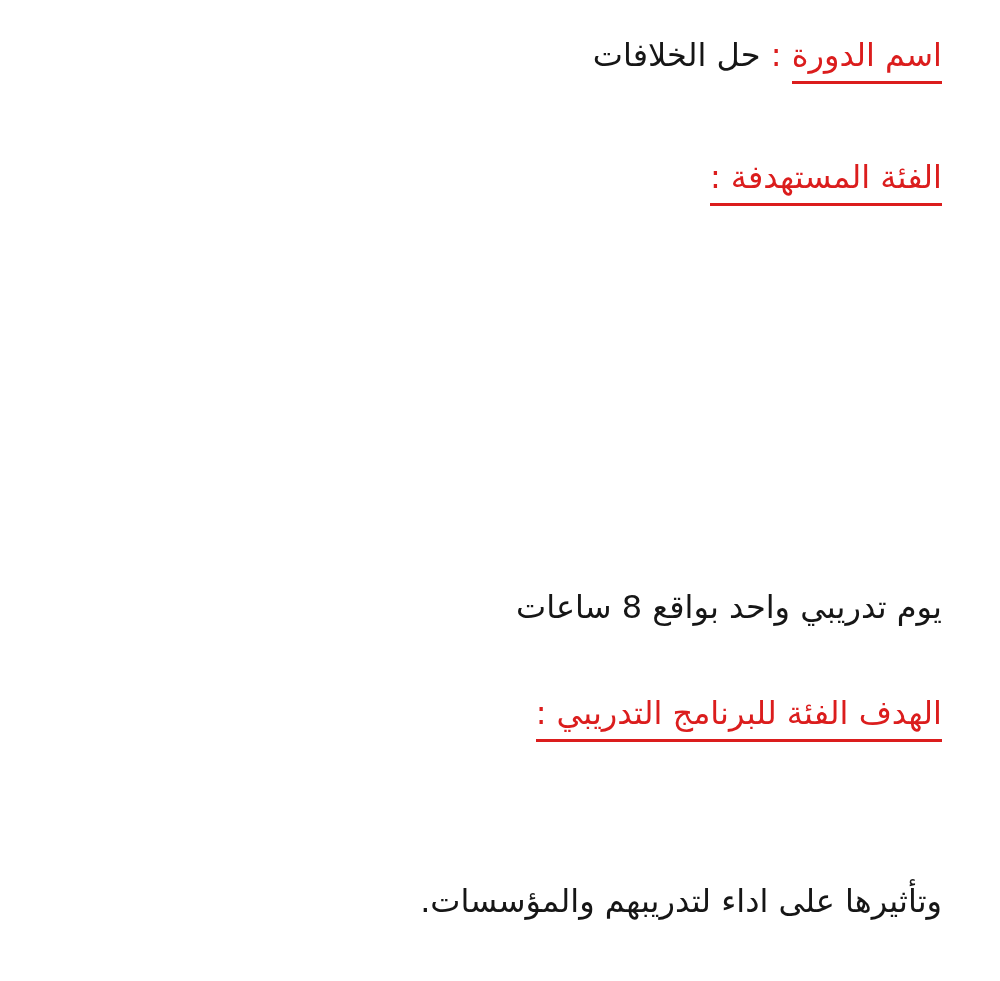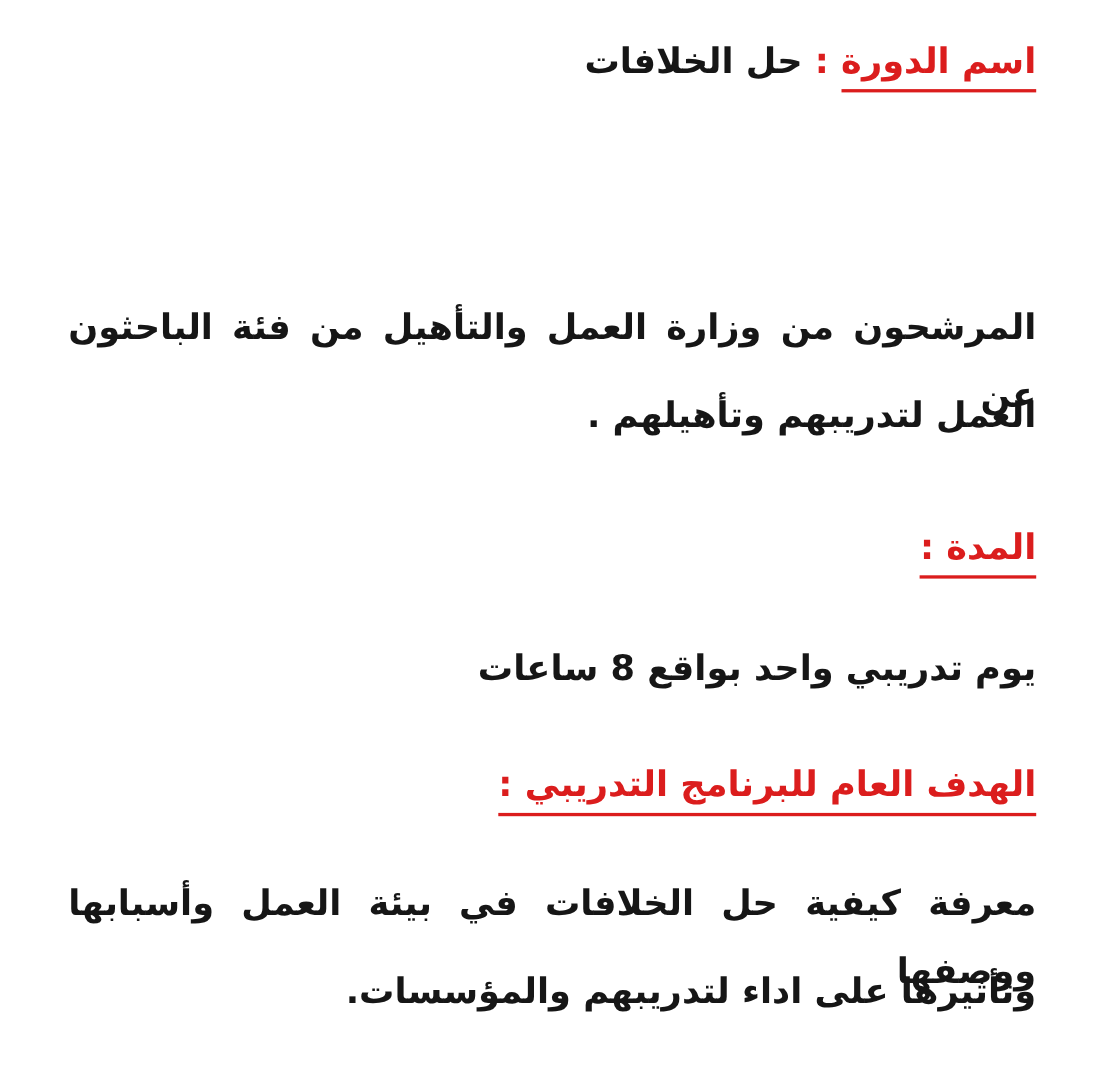--- a/index.html
+++ b/index.html
@@ -7,21 +7,21 @@
     padding: 0;
     background: #ffffff;
   }
   .doc {
     position: relative;
     width: 1000px;
     height: 945px;
     background: #ffffff;
     direction: rtl;
     font-family: "DejaVu Sans", sans-serif;
-    font-weight: bold;
+    font-weight: normal;
     overflow: hidden;
   }
   .line {
     position: absolute;
     right: 58px;
     left: 62px;
     font-size: 32px;
     line-height: 62px;
     text-align: right;
     color: #161616;
@@ -47,30 +47,27 @@
 </style>
 </head>
 <body>
 
 <div class="doc">
 
   <div class="line" style="top:24px">
     <span class="red u">اسم الدورة</span><span class="red"> : </span><span>حل الخلافات</span>
   </div>
 
+  <div class="line" style="top:146px">
+    <span class="red u">الفئة المستهدفة :</span>
+  </div>
 
-  <div class="line just" style="top:266px">المرشحون من وزارة العمل والتأهيل من فئة الباحثون عن</div>
-  <div class="line wrapline" style="top:346px">العمل لتدريبهم وتأهيلهم .</div>
 
-  <div class="line" style="top:466px">
-    <span class="red u">المدة :</span>
-  </div>
 
   <div class="line wrapline" style="top:576px">يوم تدريبي واحد بواقع 8 ساعات</div>
 
   <div class="line" style="top:682px">
-    <span class="red u">الهدف العام للبرنامج التدريبي :</span>
+    <span class="red u">الهدف الفئة للبرنامج التدريبي :</span>
   </div>
 
-  <div class="line just" style="top:790px">معرفة كيفية حل الخلافات في بيئة العمل وأسبابها ووصفها</div>
   <div class="line wrapline" style="top:870px">وتأثيرها على اداء لتدريبهم والمؤسسات.</div>
 
 </div>
 
 </body></html>

